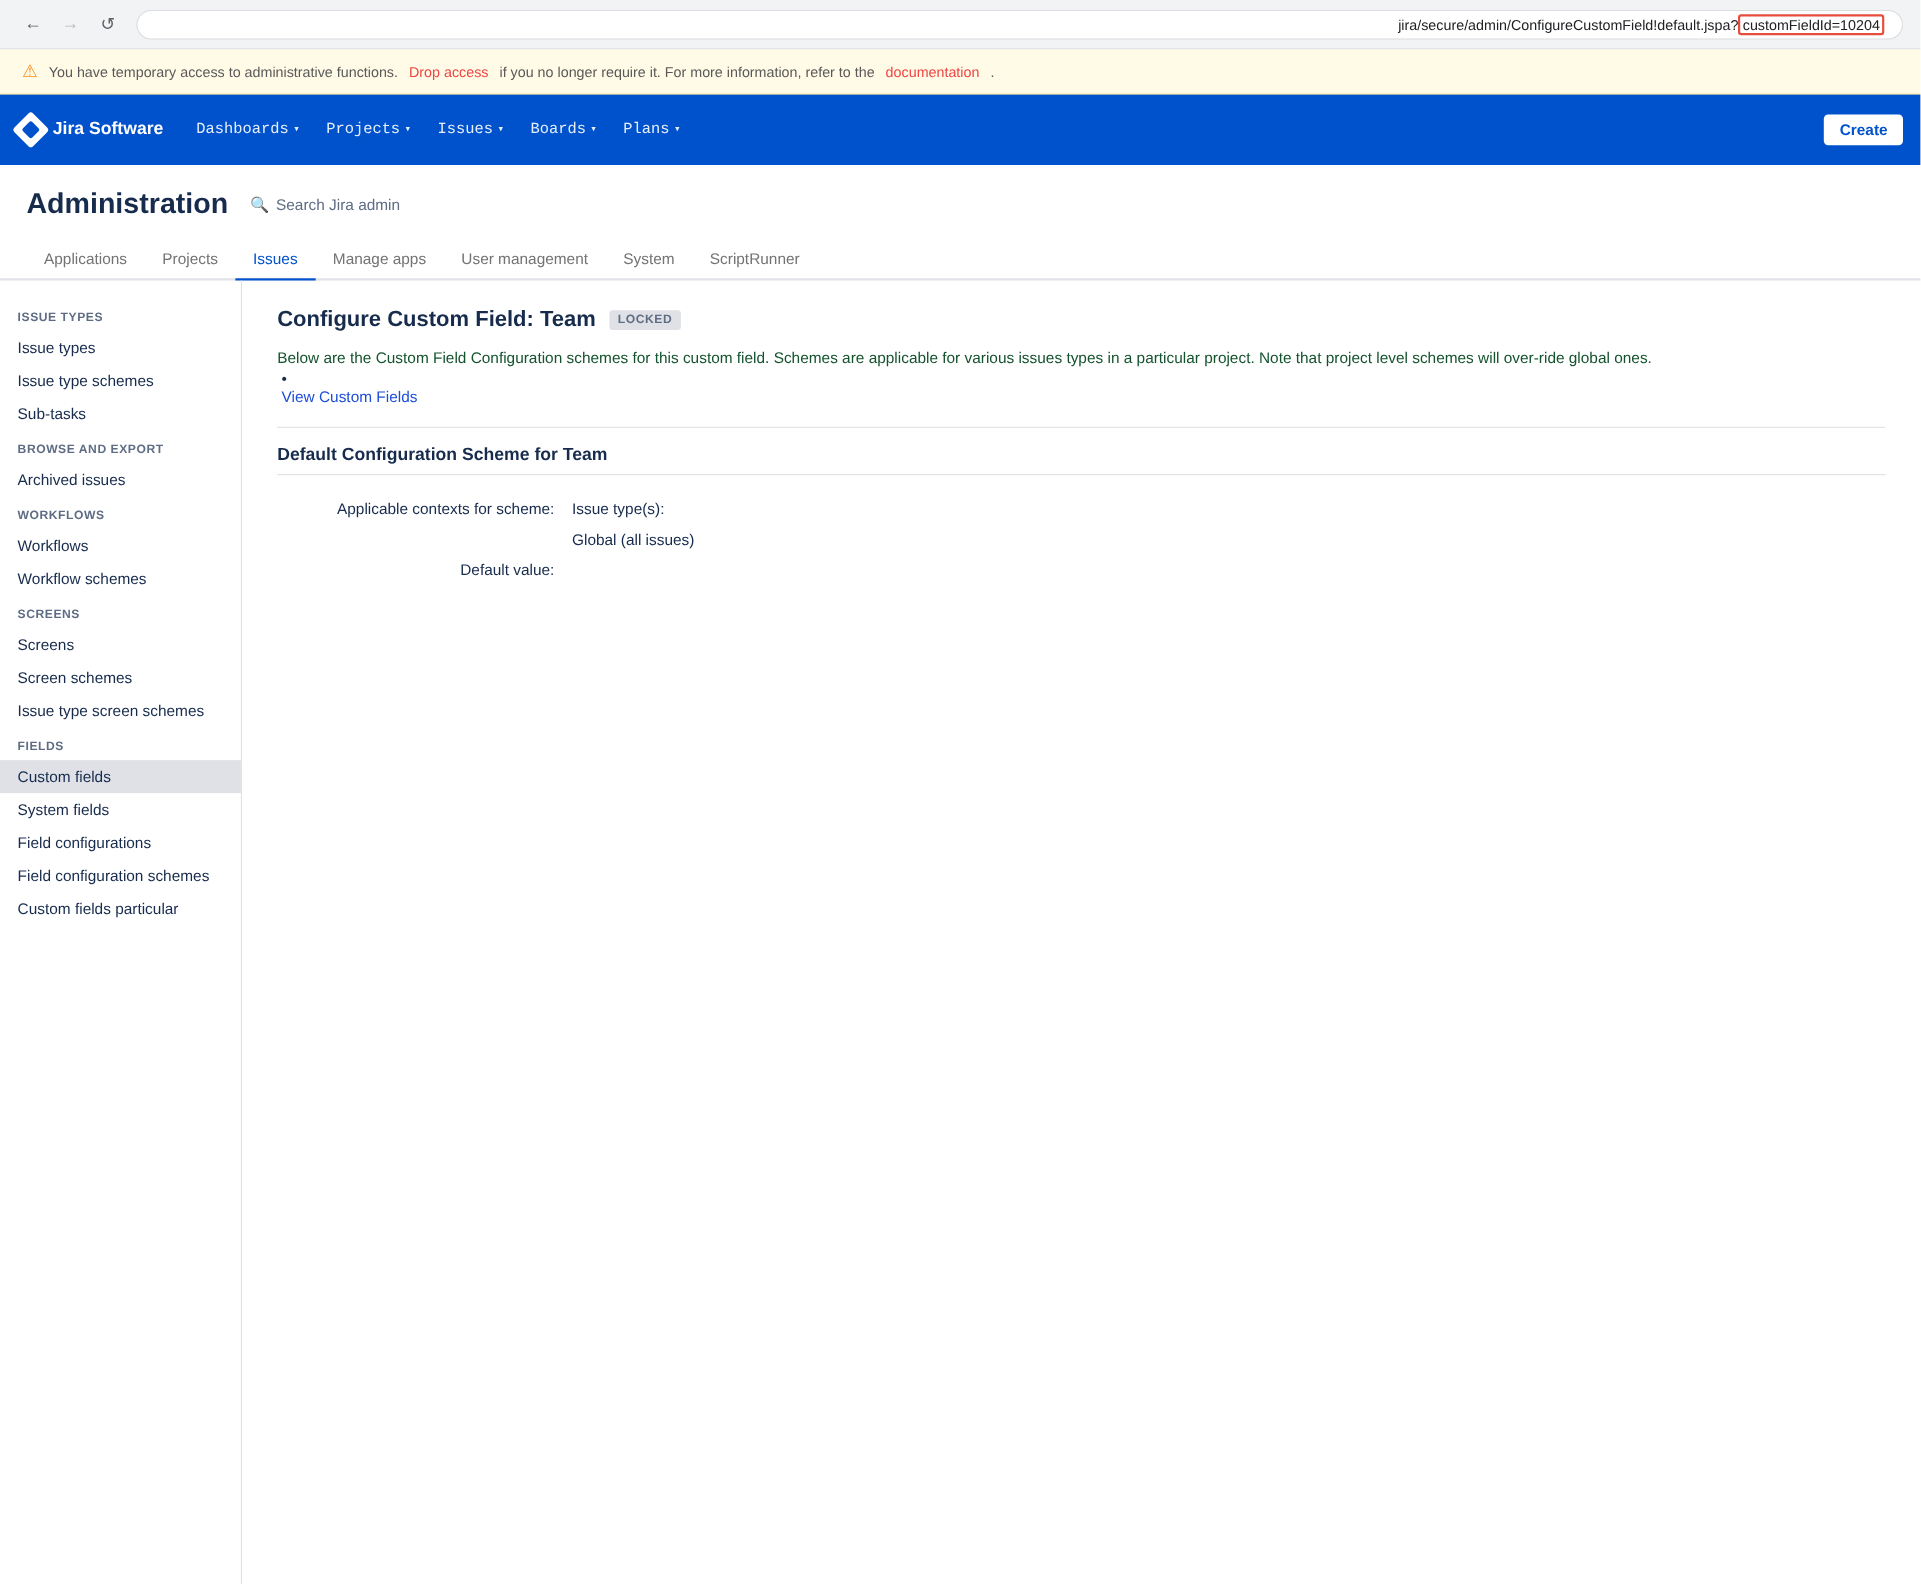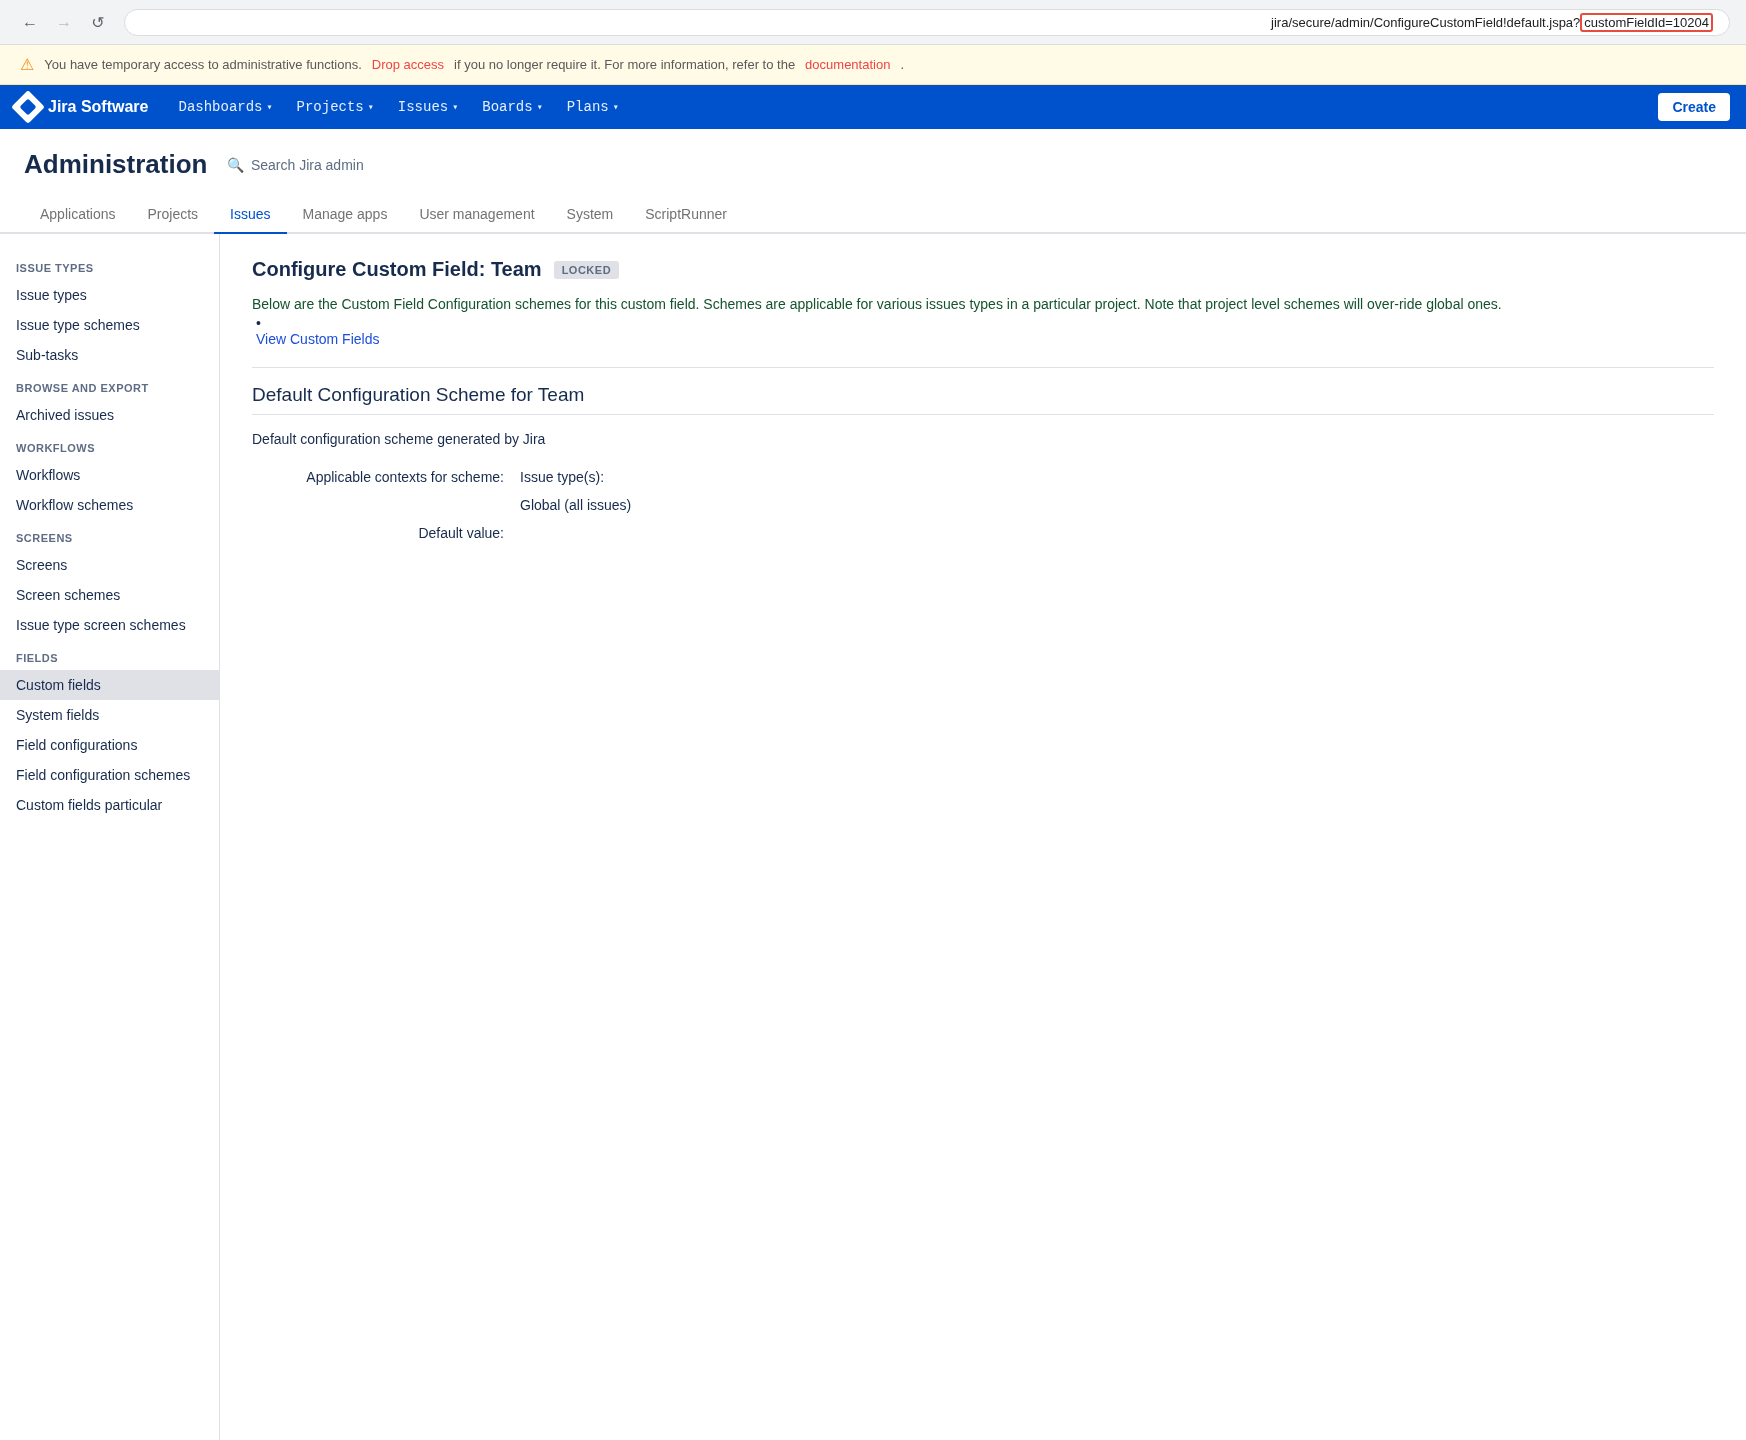--- a/index.html
+++ b/index.html
@@ -54,21 +54,21 @@
     }
     .warning-icon { color: #fa8c16; font-size: 16px; }
     .warning-banner a { color: #ef4444; text-decoration: none; }
 
     
     .top-nav {
       background: #0052cc;
       display: flex;
       align-items: center;
       padding: 0 16px;
-      height: 44px;
+      height: 64px;
       gap: 4px;
     }
     .logo-area {
       display: flex;
       align-items: center;
       gap: 8px;
       color: #fff;
       font-weight: 600;
       font-size: 16px;
       margin-right: 16px;
@@ -243,22 +243,22 @@
       content: '• ';
     }
 
     .section-divider {
       border: none;
       border-top: 1px solid #dfe1e6;
       margin: 8px 0 16px 0;
     }
 
     .scheme-title {
-      font-size: 19px;
-      font-weight: 400;
+      font-size: 16px;
+      font-weight: 700;
       color: #172b4d;
       margin-bottom: 8px;
     }
 
     .scheme-description {
       font-size: 14px;
       color: #172b4d;
       margin-bottom: 16px;
     }
 
@@ -400,21 +400,20 @@
       <div class="bullet-item">
         <a href="#" class="view-custom-fields-link">View Custom Fields</a>
       </div>
 
       <hr class="section-divider">
 
       <h3 class="scheme-title">Default Configuration Scheme for Team</h3>
 
       <hr class="section-divider">
 
-      <p class="scheme-description">Default configuration scheme generated by Jira</p>
 
       <table class="context-table">
         <tbody>
             <tr>
           <td class="context-label">Applicable contexts for scheme:</td>
           <td class="context-value">Issue type(s):</td>
         </tr>
         <tr>
           <td class="context-label"></td>
           <td class="context-value">Global (all issues)</td>

